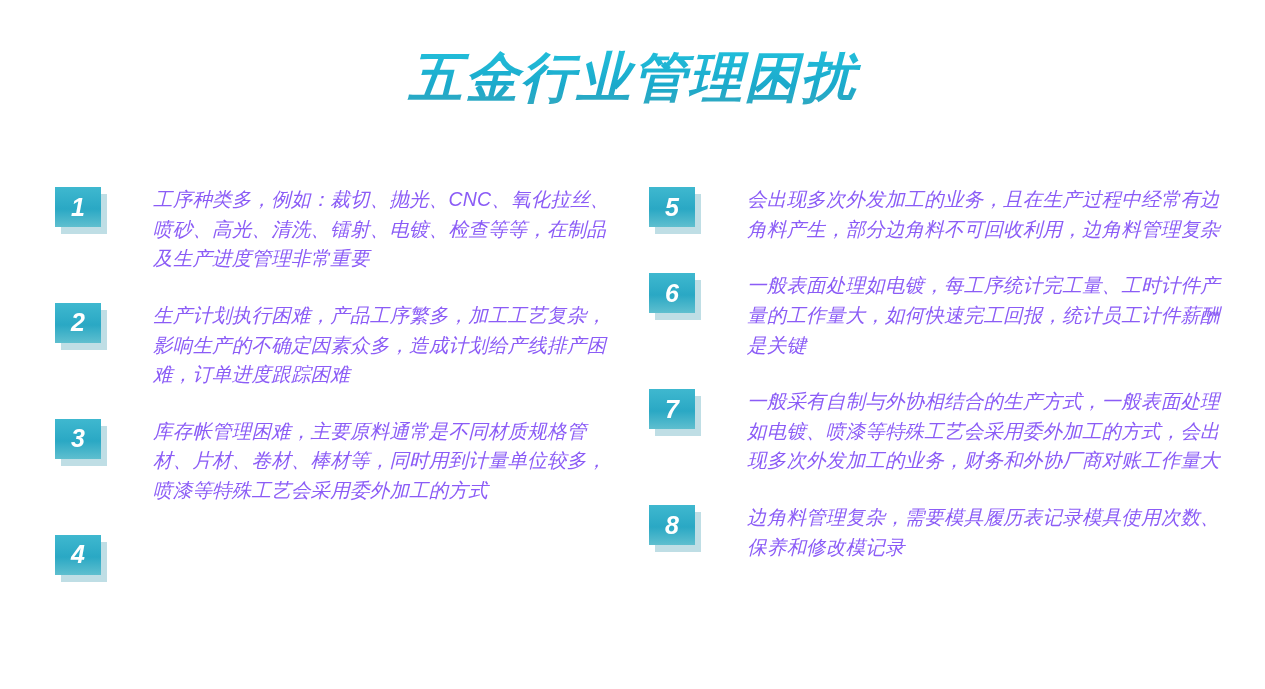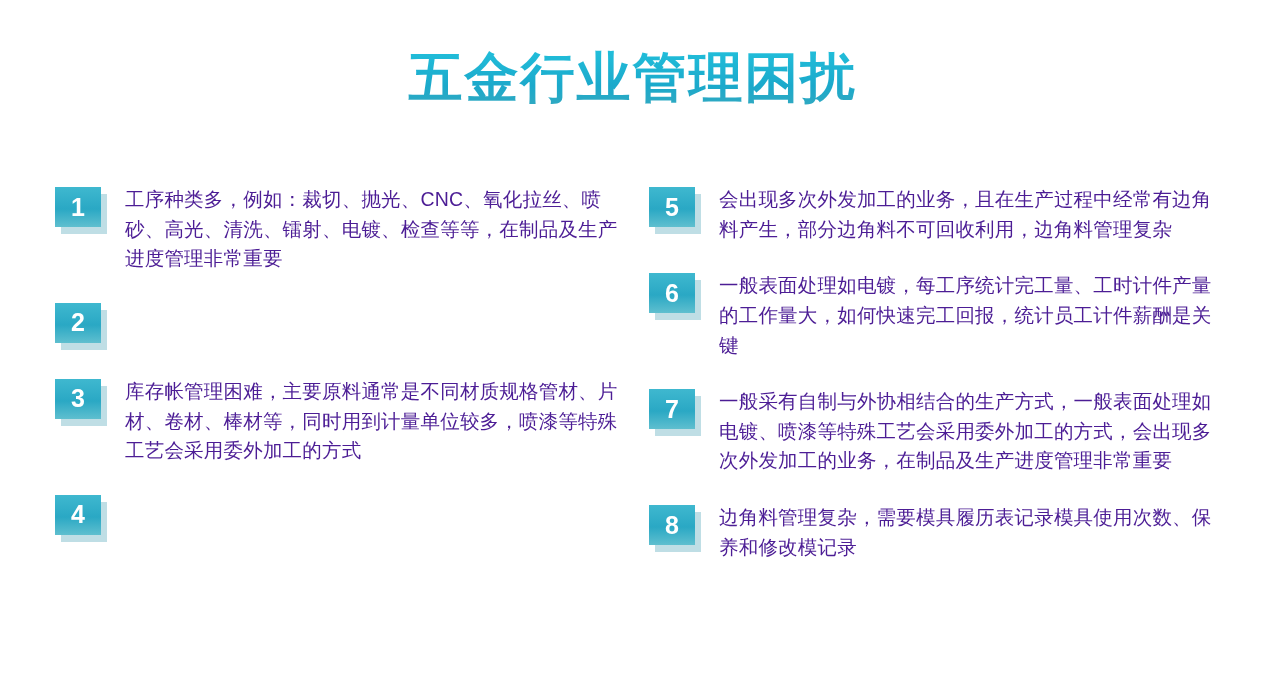--- a/index.html
+++ b/index.html
@@ -11,20 +11,21 @@
     height: 689px;
     background: #ffffff;
     font-family: "Liberation Sans", "DejaVu Sans", sans-serif;
     overflow: hidden;
   }
   .slide {
     position: relative;
     width: 1136px;
     height: 689px;
     box-sizing: border-box;
+    font-style: italic;
   }
   .title {
     position: absolute;
     top: 42px;
     left: 0;
     width: 1265px;
     text-align: center;
     font-size: 54px;
     font-weight: bold;
     letter-spacing: 2px;
@@ -90,22 +91,23 @@
     font-weight: bold;
     display: flex;
     align-items: center;
     justify-content: center;
     line-height: 1;
   }
   .text {
     flex: 1;
     font-size: 19.5px;
     line-height: 1.52;
-    color: #4c1d95;
+    color: #8b5cf6;
     letter-spacing: 0.2px;
+    margin-left: 28px;
   }
 </style>
 </head>
 <body>
 
 <div class="slide">
 
   <div class="title">五金行业管理困扰</div>
 
   <div class="columns">
@@ -118,20 +120,21 @@
           <div class="badge">1</div>
         </div>
         <div class="text">工序种类多，例如：裁切、抛光、CNC、氧化拉丝、喷砂、高光、清洗、镭射、电镀、检查等等，在制品及生产进度管理非常重要</div>
       </div>
 
       <div class="item">
         <div class="badge-wrap">
           <div class="badge-shadow"></div>
           <div class="badge">2</div>
         </div>
+        <div class="text">生产计划执行困难，产品工序繁多，加工工艺复杂，影响生产的不确定因素众多，造成计划给产线排产困难，订单进度跟踪困难</div>
       </div>
 
       <div class="item">
         <div class="badge-wrap">
           <div class="badge-shadow"></div>
           <div class="badge">3</div>
         </div>
         <div class="text">库存帐管理困难，主要原料通常是不同材质规格管材、片材、卷材、棒材等，同时用到计量单位较多，喷漆等特殊工艺会采用委外加工的方式</div>
       </div>
 
@@ -160,21 +163,21 @@
           <div class="badge">6</div>
         </div>
         <div class="text">一般表面处理如电镀，每工序统计完工量、工时计件产量的工作量大，如何快速完工回报，统计员工计件薪酬是关键</div>
       </div>
 
       <div class="item">
         <div class="badge-wrap">
           <div class="badge-shadow"></div>
           <div class="badge">7</div>
         </div>
-        <div class="text">一般采有自制与外协相结合的生产方式，一般表面处理如电镀、喷漆等特殊工艺会采用委外加工的方式，会出现多次外发加工的业务，在制品及生产进度管理非常重要</div>
+        <div class="text">一般采有自制与外协相结合的生产方式，一般表面处理如电镀、喷漆等特殊工艺会采用委外加工的方式，会出现多次外发加工的业务，财务和外协厂商对账工作量大</div>
       </div>
 
       <div class="item">
         <div class="badge-wrap">
           <div class="badge-shadow"></div>
           <div class="badge">8</div>
         </div>
         <div class="text">边角料管理复杂，需要模具履历表记录模具使用次数、保养和修改模记录</div>
       </div>
 

